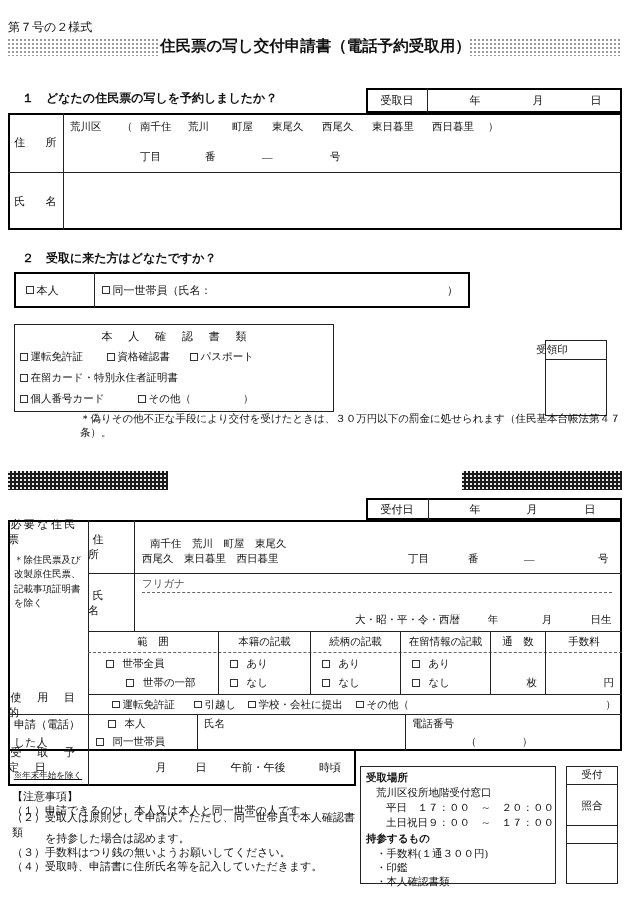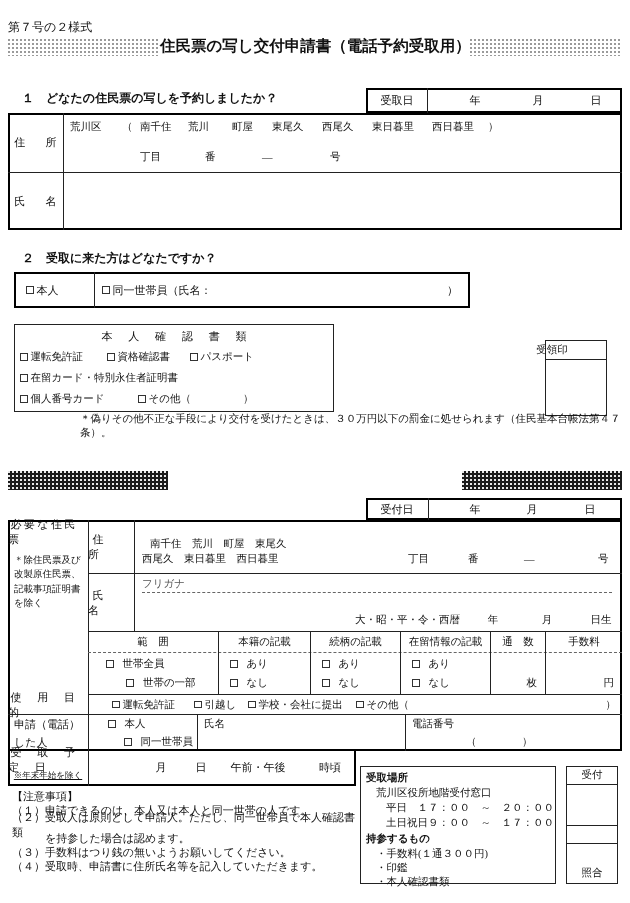--- a/index.html
+++ b/index.html
@@ -274,21 +274,21 @@
   <div class="cell cl f11" style="left:14px;top:716px;width:80px;height:16px;">申請（電話）</div>
   <div class="cell cl f11" style="left:14px;top:734px;width:80px;height:16px;">した人</div>
 
   <div class="abs" style="left:197px;top:714px;width:1px;height:37px;background:#222;"></div>
   <div class="abs" style="left:405px;top:714px;width:1px;height:37px;background:#222;"></div>
 
   <div class="cell cl f10" style="left:108px;top:716px;width:86px;height:16px;">
     <span class="cb"></span>
     <span style="margin-left:6px;">本人</span>
   </div>
-  <div class="cell cl f10" style="left:124px;top:734px;width:86px;height:16px;">
+  <div class="cell cl f10" style="left:96px;top:734px;width:86px;height:16px;">
     <span class="cb"></span>
     <span style="margin-left:6px;">同一世帯員</span>
   </div>
   <div class="cell cl f10" style="left:204px;top:716px;width:80px;height:16px;">氏名</div>
   <div class="cell cl f10" style="left:412px;top:716px;width:90px;height:16px;">電話番号</div>
   <div class="cell cl f10" style="left:466px;top:734px;width:20px;height:16px;">（</div>
   <div class="cell cl f10" style="left:522px;top:734px;width:20px;height:16px;">）</div>
 
   <div class="abs boxthick" style="left:8px;top:749px;width:348px;height:37px;"></div>
   <div class="abs" style="left:88px;top:749px;width:1px;height:37px;background:#222;"></div>
@@ -314,15 +314,15 @@
   <div class="cell cl f10 gothic bold" style="left:366px;top:831px;width:180px;height:15px;">持参するもの</div>
   <div class="cell cl f10" style="left:376px;top:846px;width:180px;height:15px;">・手数料(１通３００円)</div>
   <div class="cell cl f10" style="left:376px;top:860px;width:180px;height:15px;">・印鑑</div>
   <div class="cell cl f10" style="left:376px;top:874px;width:180px;height:15px;">・本人確認書類</div>
 
   <div class="abs box" style="left:566px;top:766px;width:52px;height:118px;"></div>
   <div class="abs" style="left:566px;top:784px;width:52px;height:1px;background:#222;"></div>
   <div class="abs" style="left:566px;top:825px;width:52px;height:1px;background:#222;"></div>
   <div class="abs" style="left:566px;top:843px;width:52px;height:1px;background:#222;"></div>
   <div class="cell cc f10" style="left:566px;top:766px;width:52px;height:18px;">受付</div>
-  <div class="cell cc f10" style="left:566px;top:864px;width:52px;height:18px;">照合</div>
+  <div class="cell cc f10" style="left:566px;top:797px;width:52px;height:18px;">照合</div>
 
 </div>
 
 </body></html>

